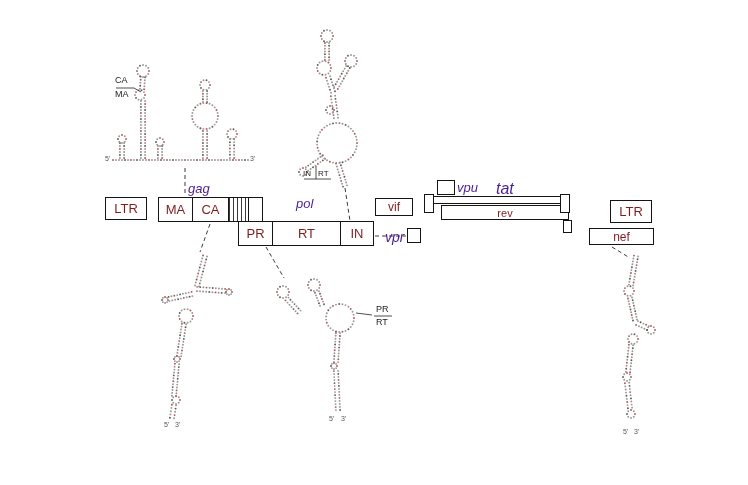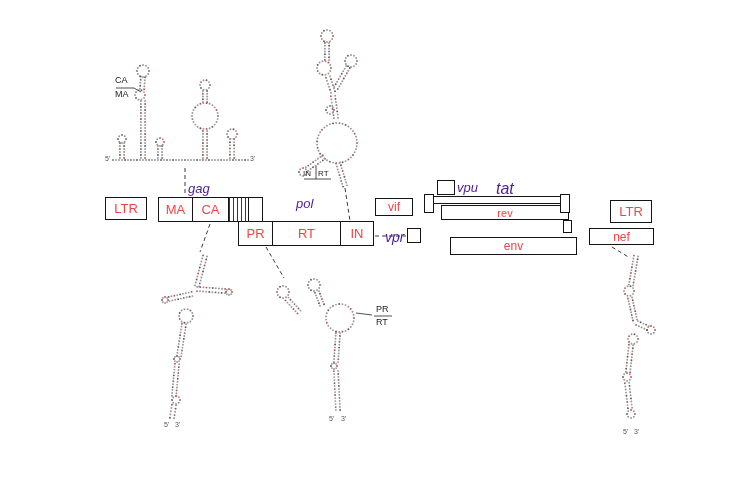--- a/index.html
+++ b/index.html
@@ -1,20 +1,20 @@
 <!DOCTYPE html>
 <html><head>
 <meta charset="utf-8">
 <style>
   html,body{margin:0;padding:0;background:#fff;}
   #figure{position:relative;width:748px;height:485px;background:#ffffff;overflow:hidden;
           font-family:"Liberation Sans",sans-serif;}
   #rna-svg{position:absolute;left:0;top:0;width:748px;height:485px;}
   .box{position:absolute;border:1.5px solid #141414;background:#fff;box-sizing:border-box;
-       display:flex;align-items:center;justify-content:center;font-size:13px;color:#ef4444;}
+       display:flex;align-items:center;justify-content:center;font-size:13px;color:#7f1d1d;}
   .gene{}
   .hatch{background:repeating-linear-gradient(90deg,#3a3a3a 0 1px,#ffffff 1px 4px);}
   .lbl{position:absolute;font-size:13px;font-style:italic;color:#4c1d95;white-space:nowrap;}
   .small-lbl{position:absolute;font-size:9px;color:#222;white-space:nowrap;line-height:9px;}
   .tiny{position:absolute;font-size:7px;color:#555;white-space:nowrap;line-height:7px;}
 </style>
 </head>
 <body>
 
 <div id="figure">
@@ -951,23 +951,20 @@
   <div class="box" style="left:433px;top:196px;width:128px;height:8px;"></div>
   <div class="box gene" style="left:433px;top:205px;width:128px;height:15px;font-size:11px;margin-left:8px;">
     <span>rev</span>
   </div>
   <div class="box" style="left:560px;top:194px;width:10px;height:19px;"></div>
   <div class="box" style="left:563px;top:220px;width:9px;height:13px;"></div>
 
   <span class="lbl" style="left:385px;top:229px;font-size:14px;">vpr</span>
   <div class="box" style="left:407px;top:228px;width:14px;height:15px;"></div>
 
-  <div class="box gene" style="left:450px;top:237px;width:127px;height:18px;font-size:12px;">
-    <span>env</span>
-  </div>
 
   <div class="box gene" style="left:589px;top:228px;width:65px;height:17px;font-size:12px;">
     <span>nef</span>
   </div>
 
   <div class="box" style="left:610px;top:200px;width:42px;height:23px;">
     <span>LTR</span>
   </div>
 
   <span class="small-lbl" style="left:115px;top:76px;">CA</span>

